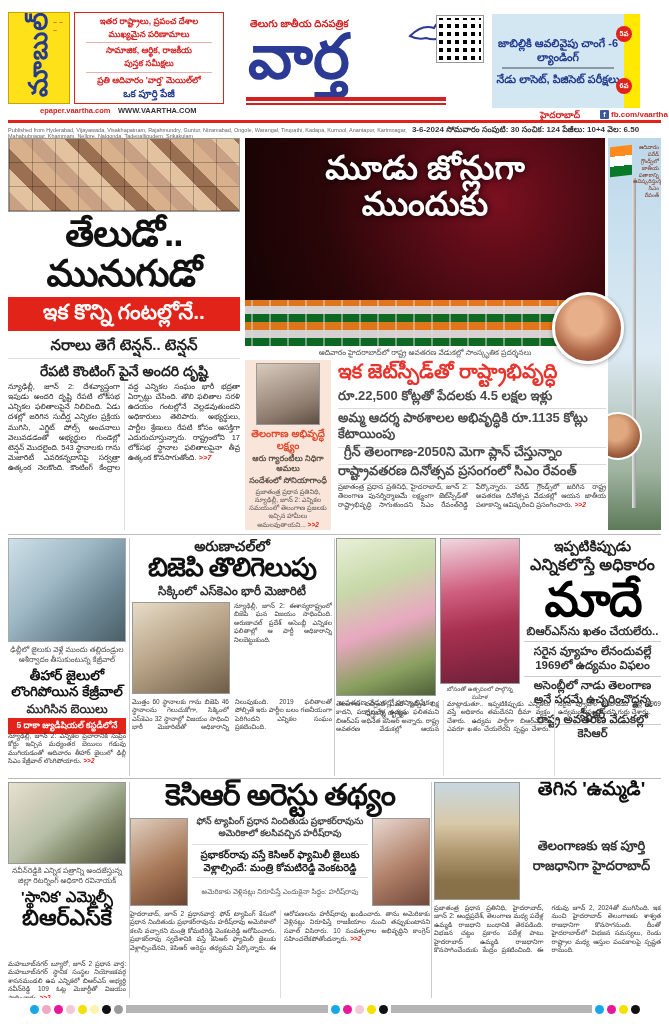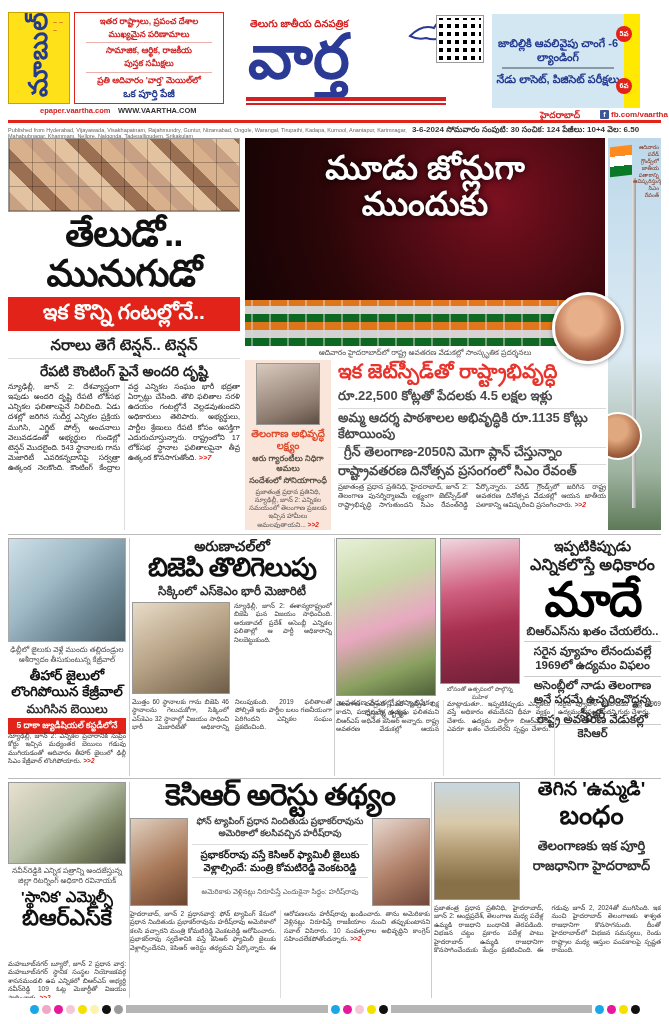--- a/index.html
+++ b/index.html
@@ -330,21 +330,20 @@
   <div class="abs arr-s2">ప్రభాకర్‌రావు వస్తే కెసిఆర్ ఫ్యామిలీ జైలుకు వెళ్లాల్సిందే: మంత్రి కోమటిరెడ్డి వెంకటరెడ్డి</div>
   <div class="abs arr-s3">అమెరికాకు వెళ్లినట్లు నిరూపిస్తే ఎందుకైనా సిద్ధం: హరీష్‌రావు</div>
   <div class="abs arr-body">
     <span>హైదరాబాద్, జూన్ 2 ప్రధానవార్త: ఫోన్ ట్యాపింగ్ కేసులో ప్రధాన నిందితుడు ప్రభాకర్‌రావును హరీష్‌రావు అమెరికాలో కలసి వచ్చారని మంత్రి కోమటిరెడ్డి వెంకటరెడ్డి ఆరోపించారు. ప్రభాకర్‌రావు స్వదేశానికి వస్తే కెసిఆర్ ఫ్యామిలీ జైలుకు వెళ్లాల్సిందేనని, కెసిఆర్ అరెస్టు తథ్యమని పేర్కొన్నారు. ఈ ఆరోపణలను హరీష్‌రావు ఖండించారు. తాను అమెరికాకు వెళ్లినట్లు నిరూపిస్తే రాజకీయాల నుంచి తప్పుకుంటానని సవాల్ విసిరారు. 10 సంవత్సరాల అభివృద్ధిని కాంగ్రెస్ సహించలేకపోతోందన్నారు.</span>
     <span class="jump">&gt;&gt;2</span>
   </div>
 
   <div class="vrule" style="left:431px; top:782px; height:216px;"></div>
   <div class="abs umm-photo"></div>
   <div class="abs umm-h">తెగిన 'ఉమ్మడి'</div>
-  <div class="abs umm-h2">బంధం</div>
   <div class="abs umm-sub">
     <div>తెలంగాణకు ఇక పూర్తి</div>
     <div>రాజధానిగా హైదరాబాద్</div>
   </div>
   <div class="abs umm-body">ప్రజాతంత్ర ప్రధాన ప్రతినిధి, హైదరాబాద్, జూన్ 2: ఆంధ్రప్రదేశ్, తెలంగాణ మధ్య పదేళ్ల ఉమ్మడి రాజధాని బంధానికి తెరపడింది. విభజన చట్టం ప్రకారం పదేళ్ల పాటు హైదరాబాద్ ఉమ్మడి రాజధానిగా కొనసాగించేందుకు కేంద్రం ప్రకటించింది. ఈ గడువు జూన్ 2, 2024తో ముగిసింది. ఇక నుంచి హైదరాబాద్ తెలంగాణకు శాశ్వత రాజధానిగా కొనసాగనుంది. దీంతో హైదరాబాద్‌లో విభజన సమస్యలు, రెండు రాష్ట్రాల మధ్య ఆస్తుల పంపకాలపై స్పష్టత రానుంది.</div>
 
   <div class="abs regbar">
     <span class="dot" style="background:#1aa7e8;"></span>
     <span class="dot" style="background:#f0a8c8;"></span>
     <span class="dot" style="background:#e8189a;"></span>

